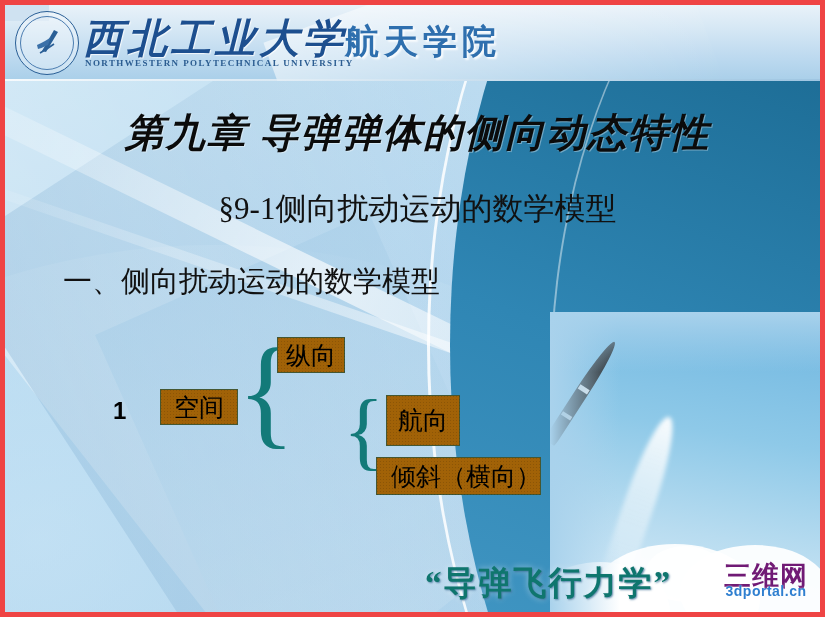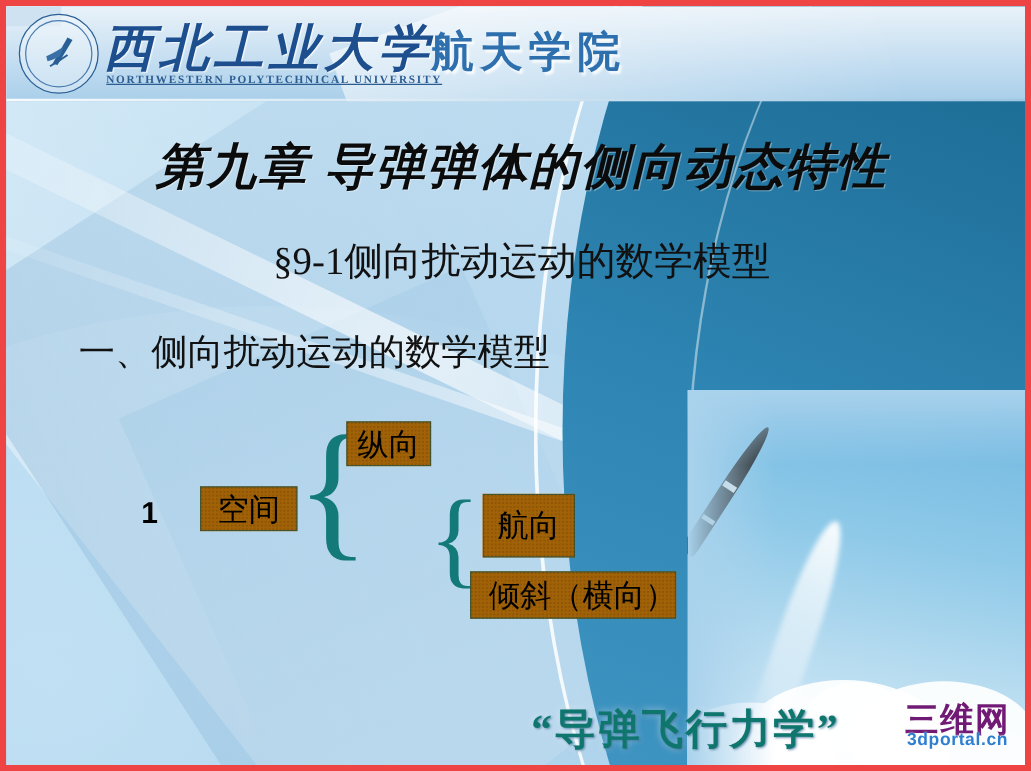--- a/index.html
+++ b/index.html
@@ -57,21 +57,21 @@
   .logo-ring2{position:absolute;inset:5px;border-radius:50%;border:1px solid #4a7cb0;}
   .logo-bird{position:absolute;left:50%;top:50%;transform:translate(-50%,-50%);}
 
   .univ-name{position:absolute;left:78px;top:8px;width:330px;height:52px;}
   .univ-cn{position:absolute;left:0;top:-2px;font-size:40px;color:#1d4f8f;
      font-family:"Liberation Serif","DejaVu Serif",serif;font-weight:bold;
      font-style:italic;letter-spacing:4px;
      text-shadow:1px 1px 1px rgba(255,255,255,.8);white-space:nowrap;}
   .univ-en{position:absolute;left:2px;top:45px;font-size:9px;color:#2c5d91;
      font-family:"Liberation Serif","DejaVu Serif",serif;letter-spacing:1.4px;
-     white-space:nowrap;font-weight:bold;text-decoration:underline;}
+     white-space:nowrap;font-weight:bold;}
   .college{position:absolute;left:340px;top:14px;font-size:34px;color:#2e6fae;
      font-family:"Liberation Sans","DejaVu Sans",sans-serif;font-weight:bold;
      letter-spacing:5px;text-shadow:2px 2px 2px rgba(255,255,255,.85);
      white-space:nowrap;}
 
   
   .title-main{position:absolute;left:0;top:101px;width:825px;text-align:center;
      font-size:39px;font-weight:bold;color:#0b0b0b;letter-spacing:2px;
      font-family:"Liberation Serif","DejaVu Serif",serif;font-style:italic;
      text-shadow:1px 1px 0 rgba(255,255,255,.35);}

